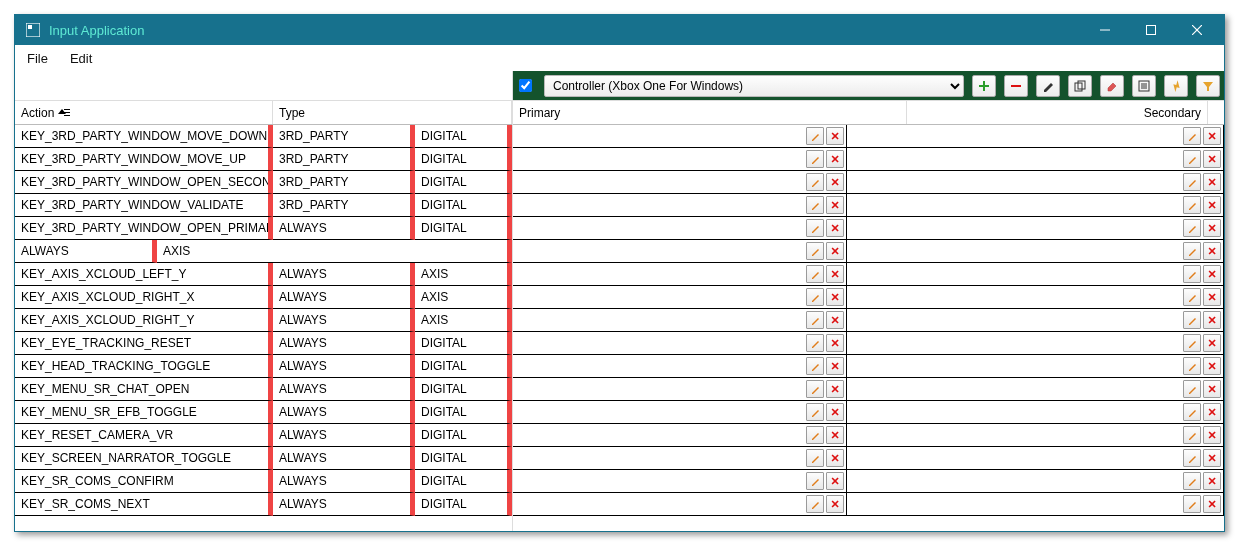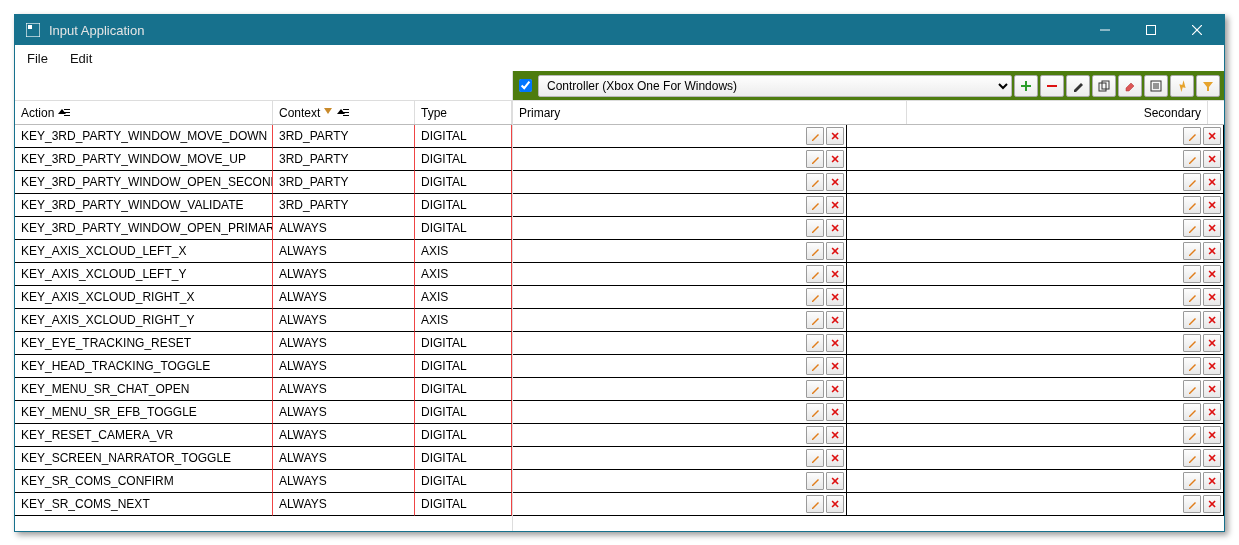--- a/index.html
+++ b/index.html
@@ -13,21 +13,21 @@
   }
   .window {
     width: 1211px;
     border: 1px solid #17718d;
     box-shadow: 3px 3px 6px rgba(0,0,0,0.4);
     background: #fff;
     overflow: hidden;
   }
   .titlebar {
     background: #17718d;
-    color: #e5e5e5;
+    color: #5eead4;
     height: 30px;
     display: flex;
     align-items: center;
     padding: 0 4px 0 10px;
     font-size: 13px;
   }
   .titlebar .app-icon {
     width: 16px; height: 16px; margin-right: 8px;
     display: inline-flex; align-items:center; justify-content:center;
   }
@@ -59,23 +59,23 @@
     position:relative;
   }
   .left { width: 498px; border-right: 1px solid #ddd; }
   .right { flex: 1; }
   .blankbar { height: 30px; border-bottom: 1px solid #ddd; }
   .toolbar {
     height: 30px;
     display:flex;
     align-items:center;
     padding: 2px 4px;
-    gap: 2px;
+    gap: 8px;
     border-bottom:1px solid #ddd;
-    background:#4d7c0f;
+    background:#14532d;
   }
   .dev-checkbox { margin: 0 4px 0 2px; }
   .dev-select {
     flex: 1;
     height: 22px;
     font-size: 12px;
     border: 1px solid #b9b9b9;
     border-radius: 2px;
     padding: 0 4px;
     background: linear-gradient(#fefefe,#ececec);
@@ -138,21 +138,21 @@
     scrollbar-width: thin;
   }
   .row {
     display:flex;
     height: 23px;
     font-size: 12px;
     align-items:center;
   }
   .row > div {
     border-bottom:1px solid #000;
-    border-right:1px solid #ef4444;
+    border-right:5px solid #ef4444;
     height:100%;
     display:flex;
     align-items:center;
     padding: 0 6px;
     overflow:hidden;
     white-space:nowrap;
   }
   .c-action { width: 258px; }
   .c-context { width: 142px; text-align: right; }
   .c-type { flex:1; }
@@ -216,25 +216,20 @@
 
   <div class="content">
 
     <div class="left">
       <div class="blankbar"></div>
       <div class="headers">
         <div class="th th-action">
           <span>Action</span>
           <span class="sort-icon"></span>
         </div>
-        <div class="th th-context">
-          <span>Context</span>
-          <span class="filter-icon"></span>
-          <span class="sort-icon"></span>
-        </div>
         <div class="th th-type">
           <span>Type</span>
         </div>
       </div>
       <div class="scroll-body" id="left-rows">
           <div class="row">
             <div class="c-action">KEY_3RD_PARTY_WINDOW_MOVE_DOWN</div>
             <div class="c-context">3RD_PARTY</div>
             <div class="c-type">DIGITAL</div>
           </div>
@@ -252,21 +247,20 @@
             <div class="c-action">KEY_3RD_PARTY_WINDOW_VALIDATE</div>
             <div class="c-context">3RD_PARTY</div>
             <div class="c-type">DIGITAL</div>
           </div>
           <div class="row">
             <div class="c-action">KEY_3RD_PARTY_WINDOW_OPEN_PRIMARY</div>
             <div class="c-context">ALWAYS</div>
             <div class="c-type">DIGITAL</div>
           </div>
           <div class="row">
-            <div class="c-action">KEY_AXIS_XCLOUD_LEFT_X</div>
             <div class="c-context">ALWAYS</div>
             <div class="c-type">AXIS</div>
           </div>
           <div class="row">
             <div class="c-action">KEY_AXIS_XCLOUD_LEFT_Y</div>
             <div class="c-context">ALWAYS</div>
             <div class="c-type">AXIS</div>
           </div>
           <div class="row">
             <div class="c-action">KEY_AXIS_XCLOUD_RIGHT_X</div>

